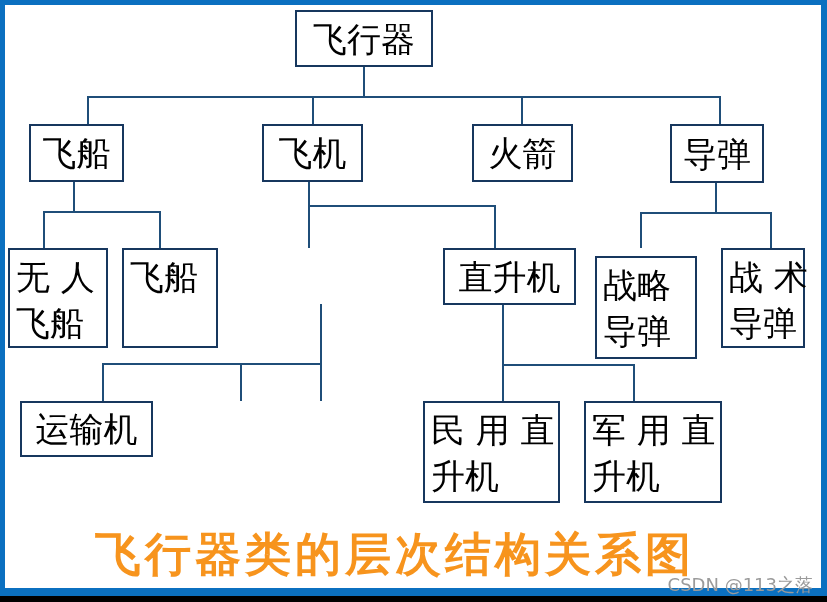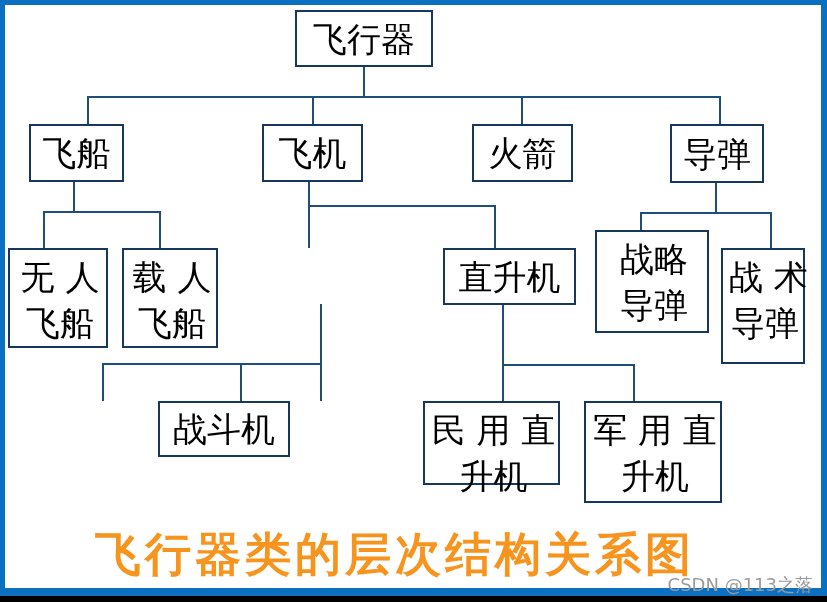--- a/index.html
+++ b/index.html
@@ -13,38 +13,38 @@
 
   
   .layer{position:absolute;left:0;top:0;width:827px;height:602px;}
 
   .node{
     position:absolute;box-sizing:border-box;background:#ffffff;
     border:2px solid #17375E;color:#000;
     font-size:34px;line-height:40px;
   }
   .one{display:flex;align-items:center;justify-content:center;white-space:nowrap;}
-  .two{padding:4px 2px 0 6px;white-space:nowrap;text-align:center;}
+  .two{padding:4px 2px 0 6px;white-space:nowrap;}
   .two .ln{display:block;height:46px;line-height:46px;}
 
   .n-aircraft{left:295px;top:10px;width:138px;height:57px;}
   .n-spaceship{left:29px;top:124px;width:95px;height:58px;}
   .n-airplane{left:262px;top:124px;width:101px;height:58px;}
   .n-rocket{left:472px;top:124px;width:101px;height:58px;}
   .n-missile{left:670px;top:124px;width:94px;height:59px;}
   .n-unmanned{left:8px;top:248px;width:100px;height:100px;}
   .n-manned{left:122px;top:248px;width:96px;height:100px;}
   .n-jet{left:261px;top:248px;width:164px;height:57px;}
   .n-helicopter{left:443px;top:248px;width:133px;height:57px;}
-  .n-strategic{left:595px;top:230px;width:114px;height:103px;}
-  .n-tactical{left:721px;top:248px;width:84px;height:116px;}
+  .n-strategic{left:595px;top:256px;width:102px;height:103px;}
+  .n-tactical{left:721px;top:248px;width:84px;height:100px;}
   .n-transport{left:20px;top:401px;width:133px;height:56px;}
   .n-fighter{left:158px;top:401px;width:132px;height:56px;}
   .n-passenger{left:298px;top:401px;width:103px;height:55px;}
-  .n-civil{left:423px;top:401px;width:137px;height:84px;}
+  .n-civil{left:423px;top:401px;width:137px;height:102px;}
   .n-military{left:568px;top:401px;width:138px;height:102px;margin-left:16px;}
 
   .line{position:absolute;background:#1F4E79;}
   .vl{width:2px;}
   .hl{height:2px;}
 
   .caption{
     position:absolute;left:0;top:524px;width:790px;text-align:center;
     color:#F7941D;font-size:46px;font-weight:bold;letter-spacing:4px;
     font-family:"DejaVu Sans","Liberation Sans",sans-serif;white-space:nowrap;
@@ -108,37 +108,36 @@
     </div>
     <div class="node one n-missile">
       <span>导弹</span>
     </div>
 
     <div class="node two n-unmanned">
       <span class="ln">无 人</span>
       <span class="ln">飞船</span>
     </div>
     <div class="node two n-manned">
-      <span class="ln">载 人</span>
       <span class="ln">飞船</span>
     </div>
     <div class="node one n-helicopter">
       <span>直升机</span>
     </div>
     <div class="node two n-strategic">
       <span class="ln">战略</span>
       <span class="ln">导弹</span>
     </div>
     <div class="node two n-tactical">
       <span class="ln">战 术</span>
       <span class="ln">导弹</span>
     </div>
 
-    <div class="node one n-fighter">
-      <span>战斗机</span>
+    <div class="node one n-transport">
+      <span>运输机</span>
     </div>
     <div class="node two n-civil">
       <span class="ln">民 用 直</span>
       <span class="ln">升机</span>
     </div>
     <div class="node two n-military">
       <span class="ln">军 用 直</span>
       <span class="ln">升机</span>
     </div>
 

